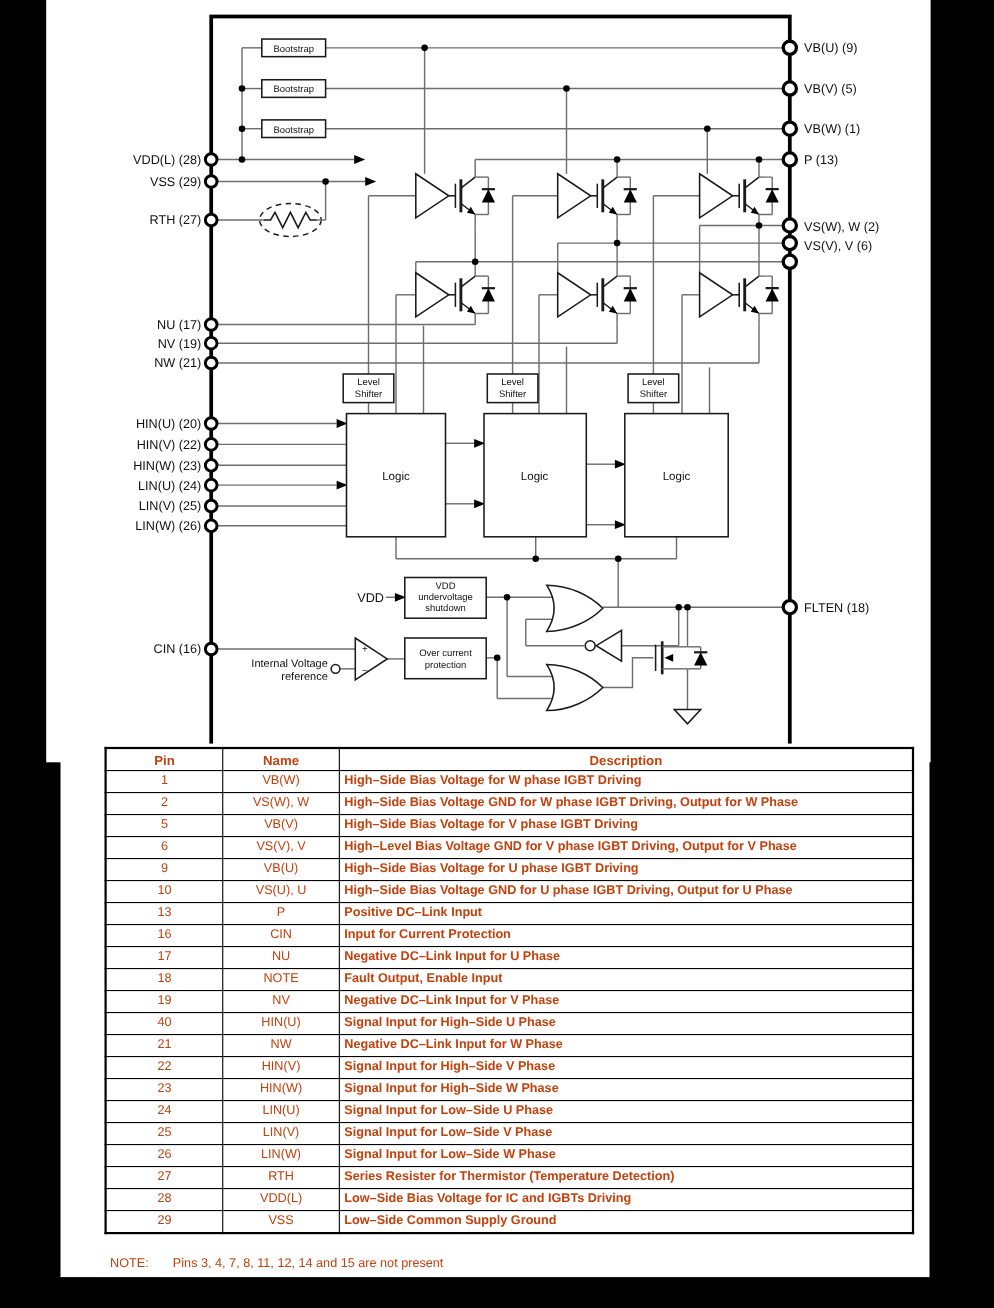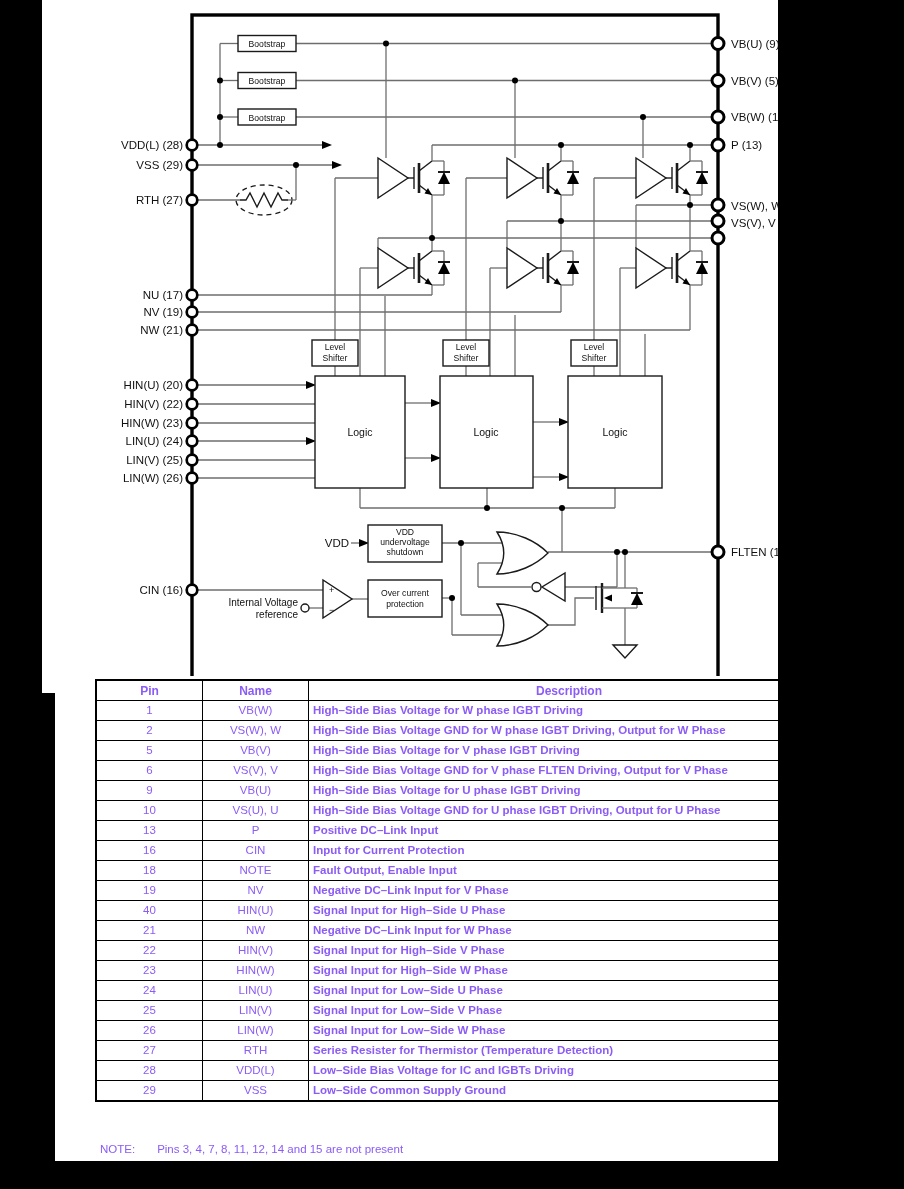--- a/index.html
+++ b/index.html
@@ -1,17 +1,17 @@
 <!DOCTYPE html>
 <html><head>
 <meta charset="utf-8">
 <style>
   html,body{margin:0;padding:0;background:#000;}
-  #page{position:relative;width:778px;height:1189px;background:#000;overflow:hidden;
-        font-family:"Liberation Sans",sans-serif;color:#8b5cf6;}
+  #page{position:relative;width:904px;height:1189px;background:#000;overflow:hidden;
+        font-family:"Liberation Sans",sans-serif;color:#c2410c;}
   #diagram-panel{position:absolute;left:0;top:0;width:904px;height:697px;}
   svg text{fill:#111;}
   .lb{font-size:11.5px;}
   .sb{font-size:8.6px;text-anchor:middle;}
   .lg{font-size:10.5px;text-anchor:middle;}
   .w{stroke:#6e6e6e;stroke-width:1.3;fill:none;}
   .k{stroke:#1a1a1a;stroke-width:1.4;fill:none;}
   .b{stroke:#1a1a1a;stroke-width:1.4;fill:#fff;}
   .d{fill:#000;stroke:none;}
   .t{fill:#fff;stroke:#000;}
@@ -340,21 +340,21 @@
 
       <tr>
         <td class="c">5</td>
         <td class="n">VB(V)</td>
         <td class="ds">High–Side Bias Voltage for V phase IGBT Driving</td>
       </tr>
 
       <tr>
         <td class="c">6</td>
         <td class="n">VS(V), V</td>
-        <td class="ds">High–Side Bias Voltage GND for V phase FLTEN Driving, Output for V Phase</td>
+        <td class="ds">High–Level Bias Voltage GND for V phase IGBT Driving, Output for V Phase</td>
       </tr>
 
       <tr>
         <td class="c">9</td>
         <td class="n">VB(U)</td>
         <td class="ds">High–Side Bias Voltage for U phase IGBT Driving</td>
       </tr>
 
       <tr>
         <td class="c">10</td>
@@ -367,20 +367,25 @@
         <td class="n">P</td>
         <td class="ds">Positive DC–Link Input</td>
       </tr>
 
       <tr>
         <td class="c">16</td>
         <td class="n">CIN</td>
         <td class="ds">Input for Current Protection</td>
       </tr>
 
+      <tr>
+        <td class="c">17</td>
+        <td class="n">NU</td>
+        <td class="ds">Negative DC–Link Input for U Phase</td>
+      </tr>
 
       <tr>
         <td class="c">18</td>
         <td class="n">NOTE</td>
         <td class="ds">Fault Output, Enable Input</td>
       </tr>
 
       <tr>
         <td class="c">19</td>
         <td class="n">NV</td>

